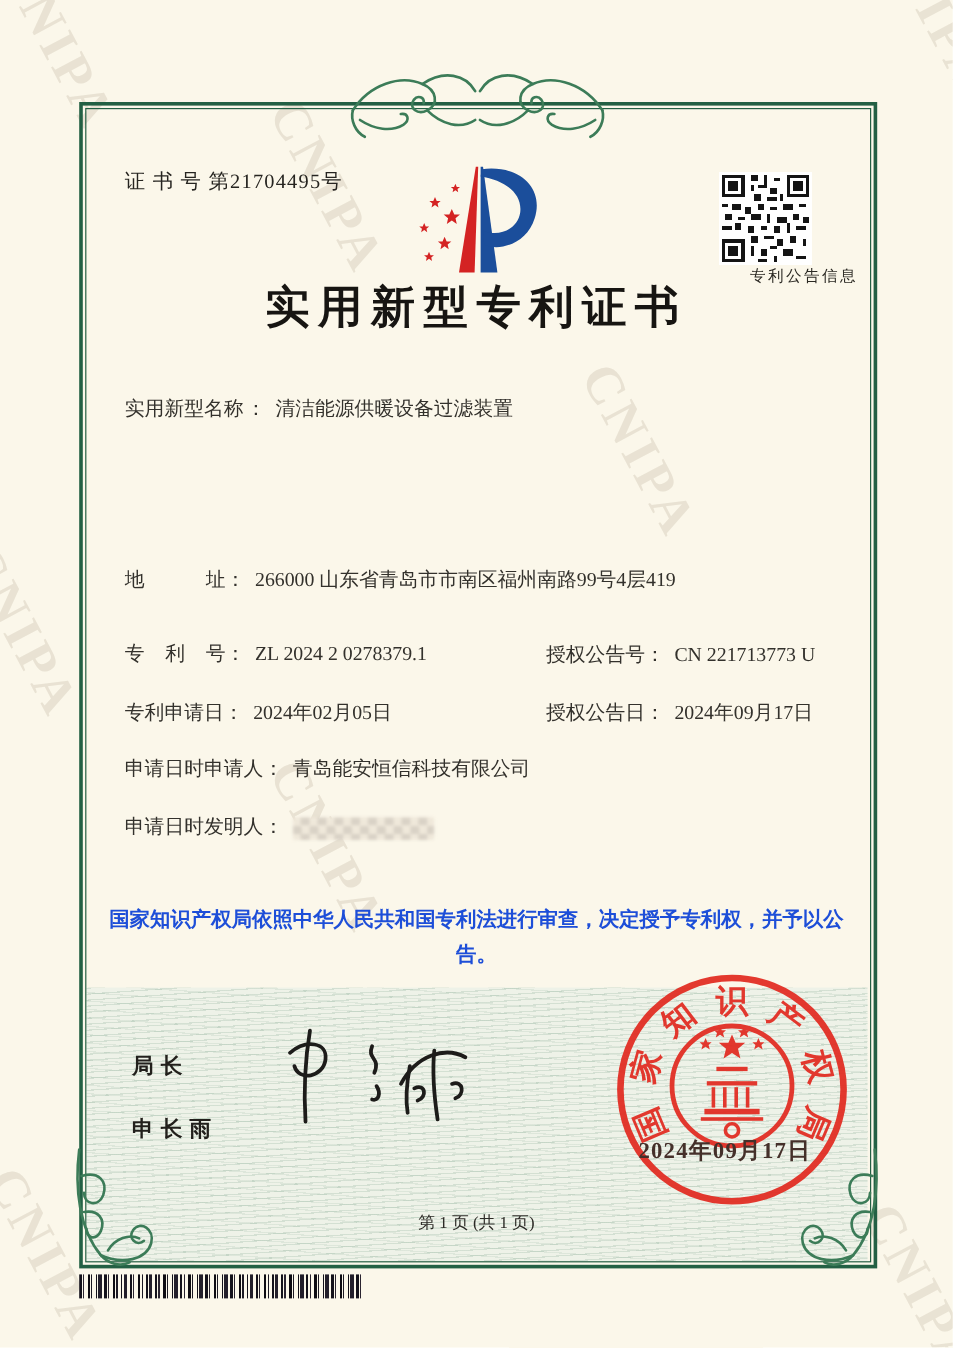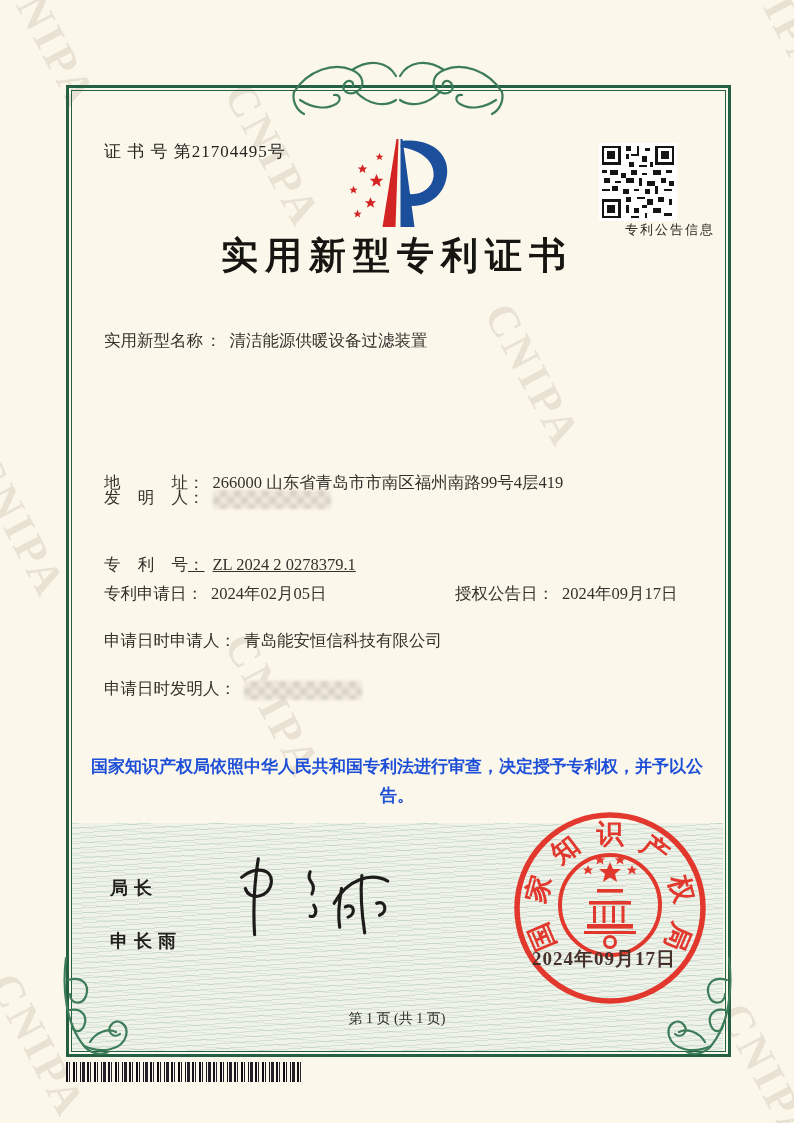--- a/index.html
+++ b/index.html
@@ -186,26 +186,26 @@
 
   <div class="row" style="top:330px;">
     <span class="lbl lbl6">实用新型名称</span><span class="colon">：</span><span class="val">清洁能源供暖设备过滤装置</span>
   </div>
 
 
   <div class="row" style="top:440px;margin-top:32px;">
     <span class="lbl lblj">地址</span><span class="colon">：</span><span class="val">266000 山东省青岛市市南区福州南路99号4层419</span>
   </div>
 
-  <div class="row" style="top:487px;">
-    <span class="lbl lblj">发明人</span><span class="colon">：</span><span class="redacted"></span>
-  </div>
-
-  <div class="row" style="top:554px;text-decoration:underline;">
+
+  <div class="row" style="top:534px;">
     <span class="lbl lblj">专利号</span><span class="colon">：</span><span class="val">ZL 2024 2 0278379.1</span>
+  </div>
+  <div class="row rcol" style="top:535px;">
+    <span class="lbl">授权公告号</span><span class="colon">：</span><span class="val">CN 221713773 U</span>
   </div>
 
   <div class="row" style="top:583px;">
     <span class="lbl">专利申请日</span><span class="colon">：</span><span class="val">2024年02月05日</span>
   </div>
   <div class="row rcol" style="top:583px;">
     <span class="lbl">授权公告日</span><span class="colon">：</span><span class="val">2024年09月17日</span>
   </div>
 
   <div class="row" style="top:630px;">

